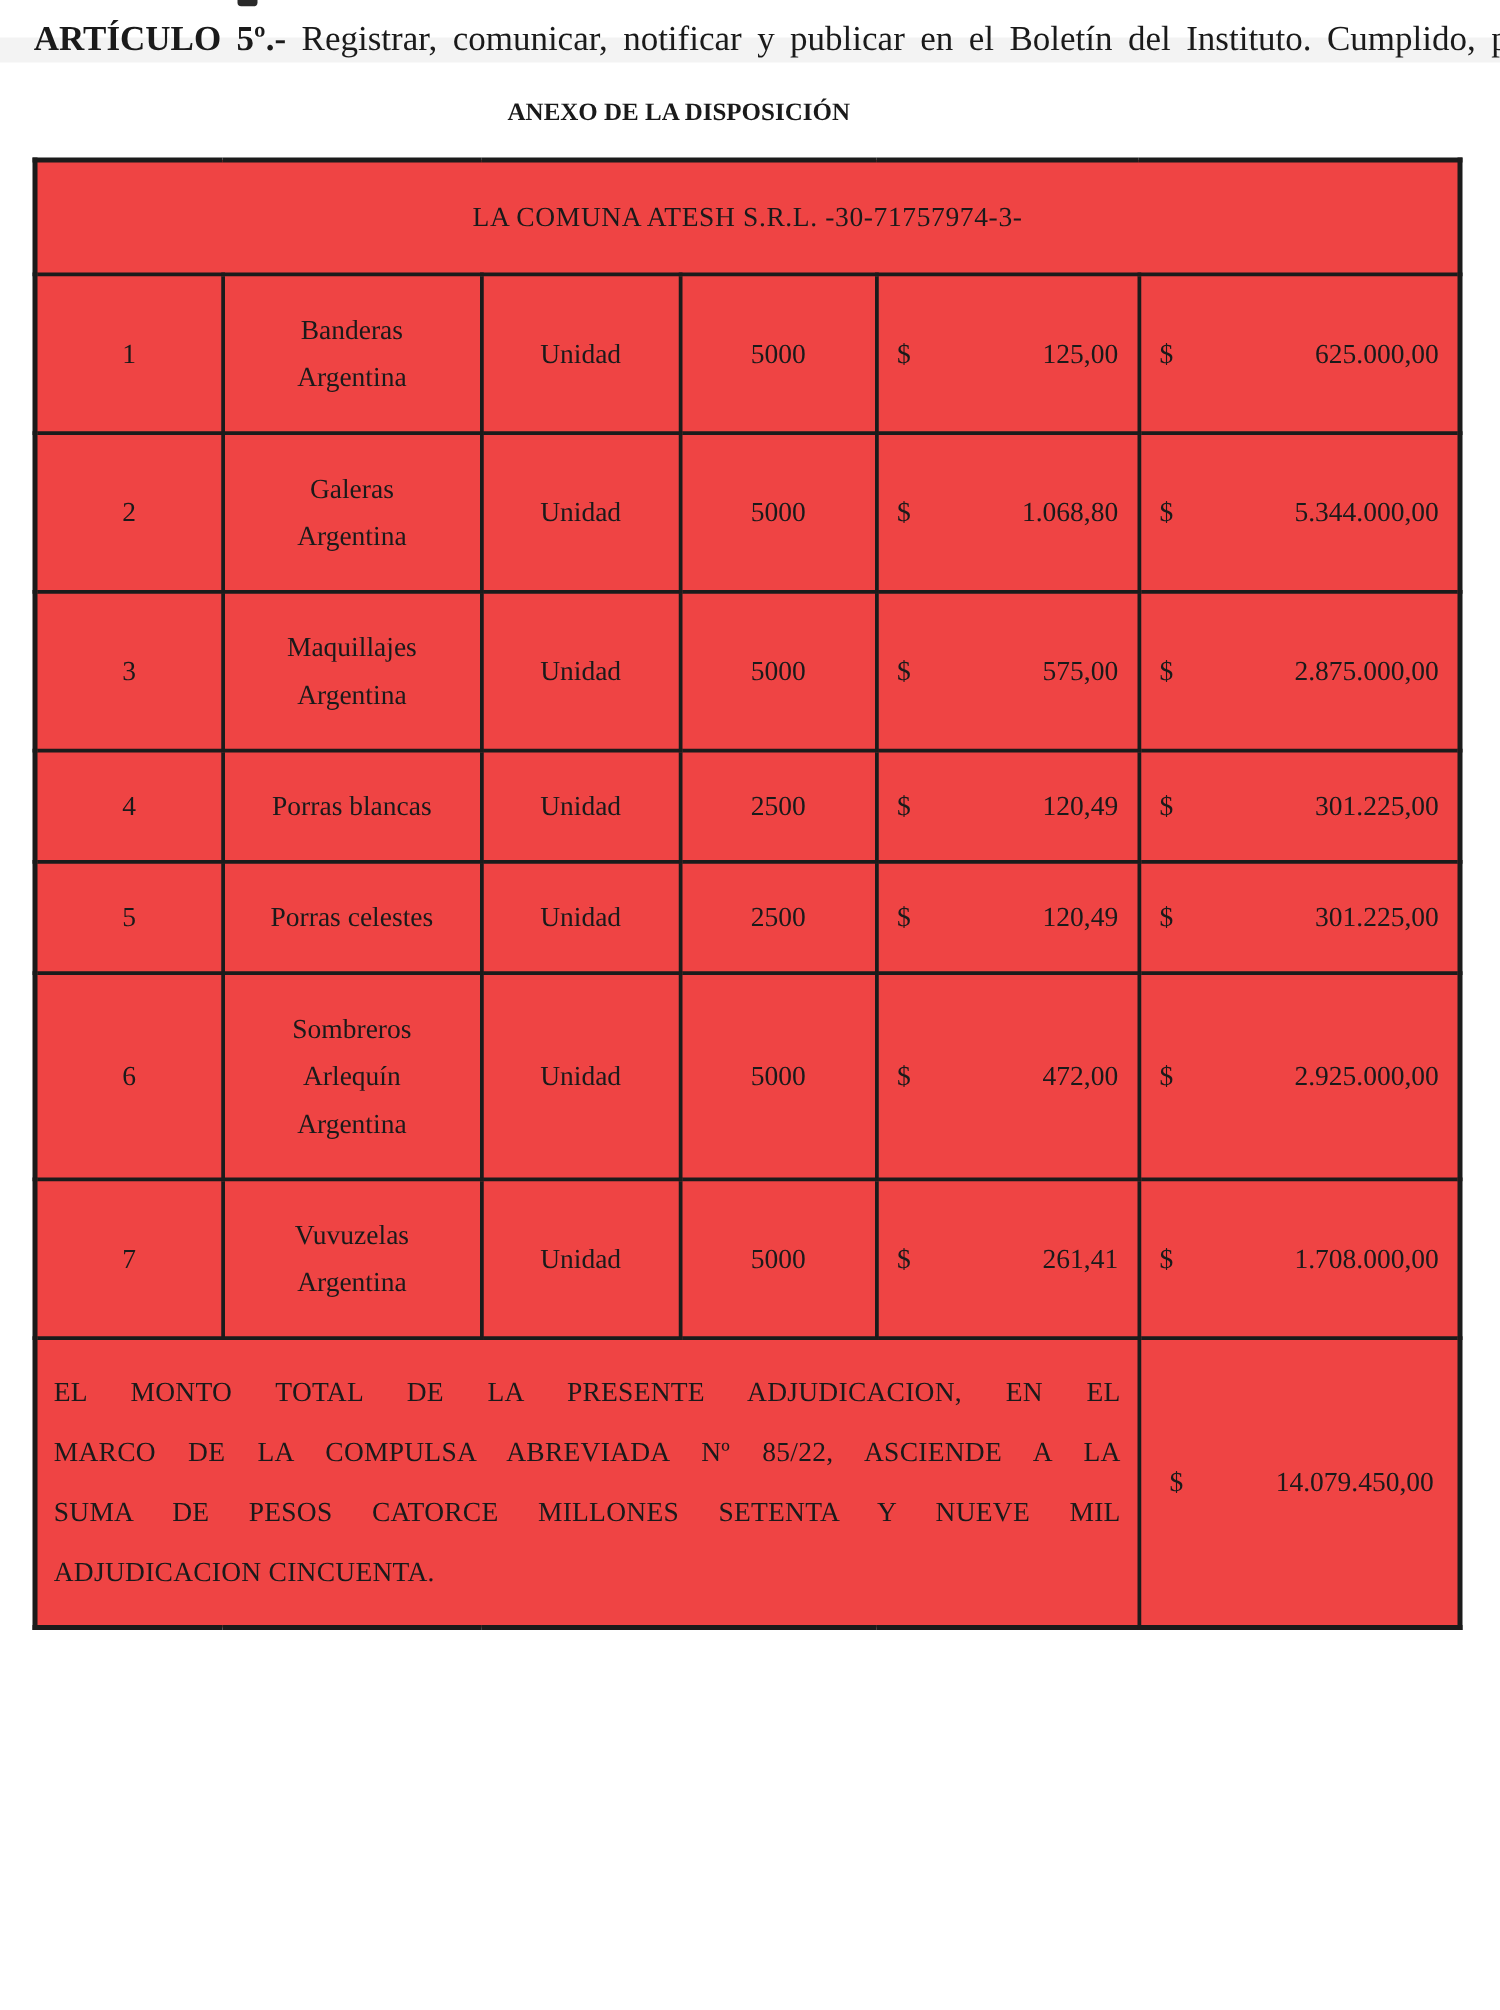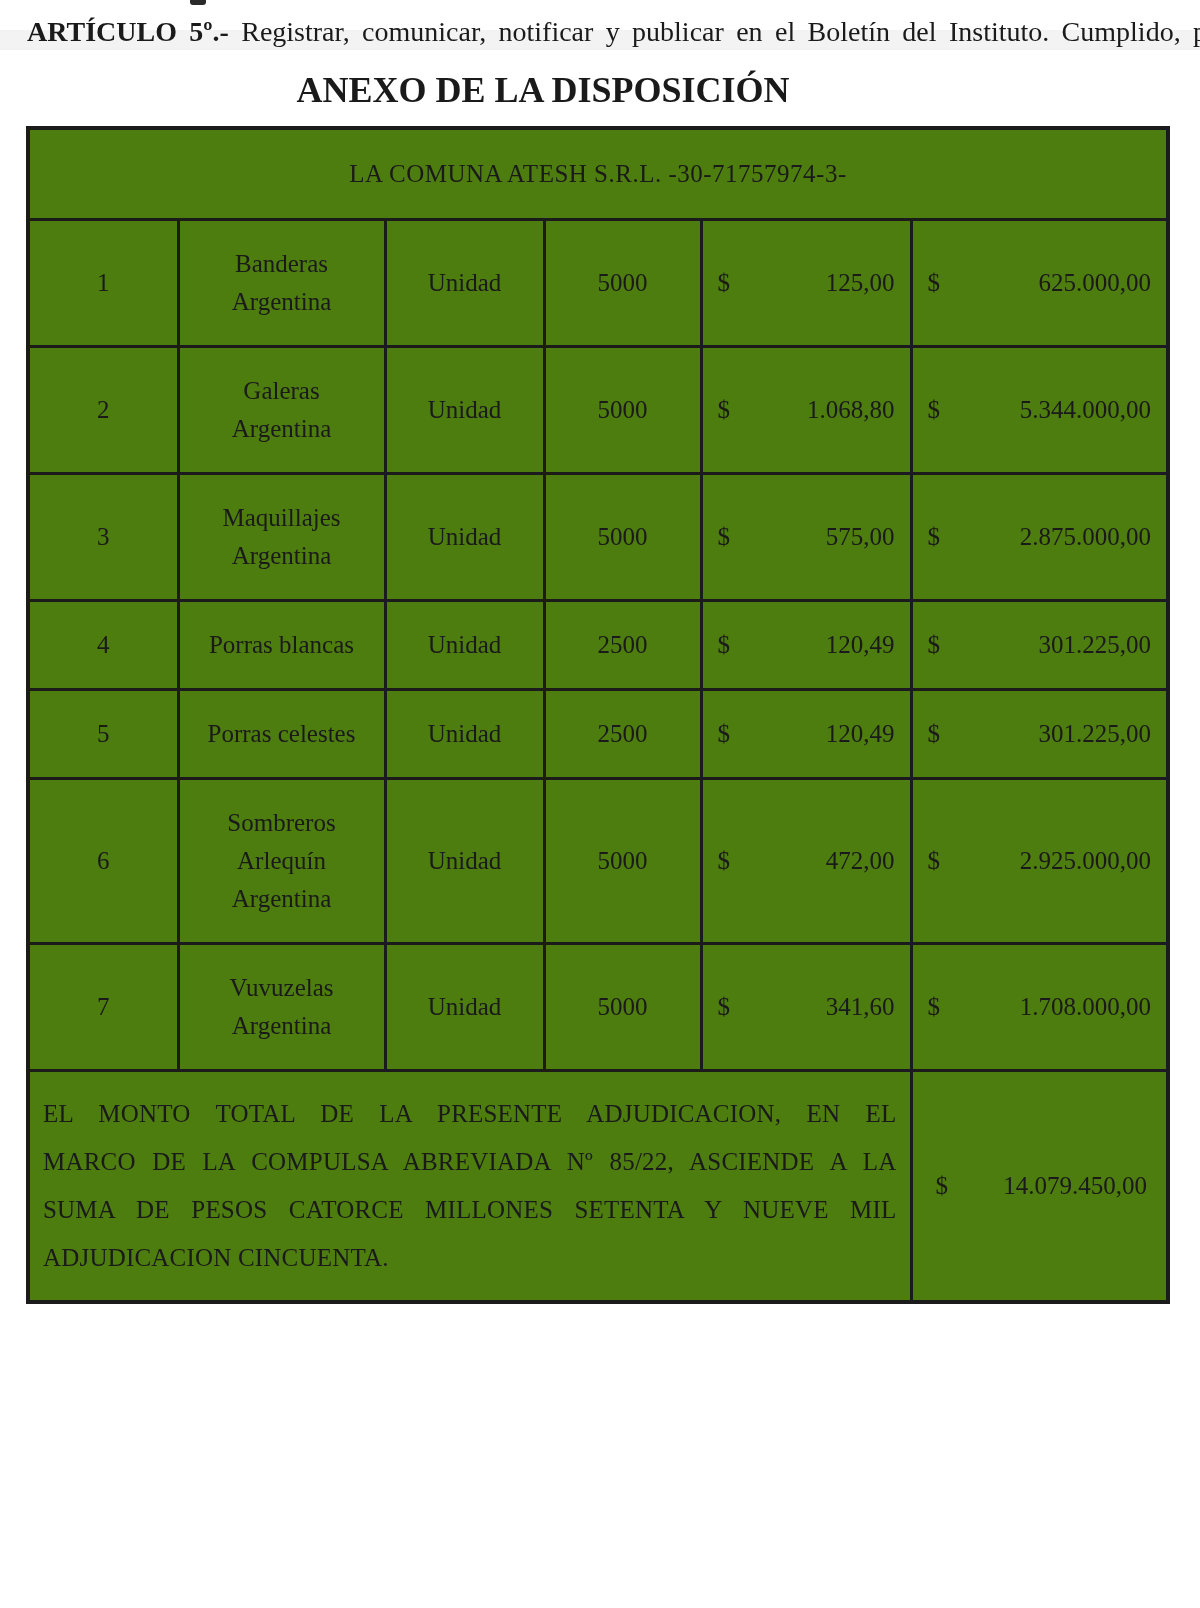--- a/index.html
+++ b/index.html
@@ -31,37 +31,37 @@
   }
   .line1 .b { font-weight: bold; }
 
   .annex-title {
     margin-top: 16px;
     width: 994px;
     box-sizing: border-box;
     padding-left: 92px;
     text-align: center;
     font-weight: bold;
-    font-size: 36px;
+    font-size: 20px;
     line-height: 36px;
   }
 
   
   table.annex {
     border-collapse: collapse;
     table-layout: fixed;
     width: 1140px;
     margin: 18px 0 0 26px;
     border: 4px solid #1b1b1b;
   }
   table.annex th, table.annex td {
     border: 3px solid #1b1b1b;
     font-weight: normal;
-    font-size: 25px;
-    background: #4d7c0f;
+    font-size: 22px;
+    background: #ef4444;
   }
   th.company {
     height: 86px;
     text-align: center;
     vertical-align: middle;
     border-bottom-width: 5px;
     letter-spacing: 0.5px;
   }
   tr.cols th {
     height: 120px;
@@ -242,21 +242,21 @@
           </tr>
           <tr>
             <td>7</td>
             <td class="detalle">Vuvuzelas
 Argentina</td>
             <td>Unidad</td>
             <td>5000</td>
             <td class="moneycell">
               <div class="money">
                 <span class="cur">$</span>
-                <span class="val">341,60</span>
+                <span class="val">261,41</span>
               </div>
             </td>
             <td class="moneycell">
               <div class="money">
                 <span class="cur">$</span>
                 <span class="val">1.708.000,00</span>
               </div>
             </td>
           </tr>
         </tbody>

